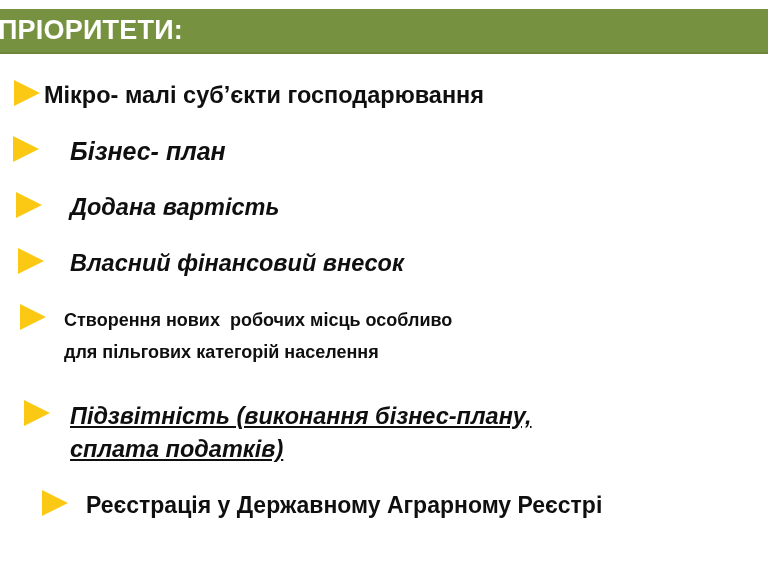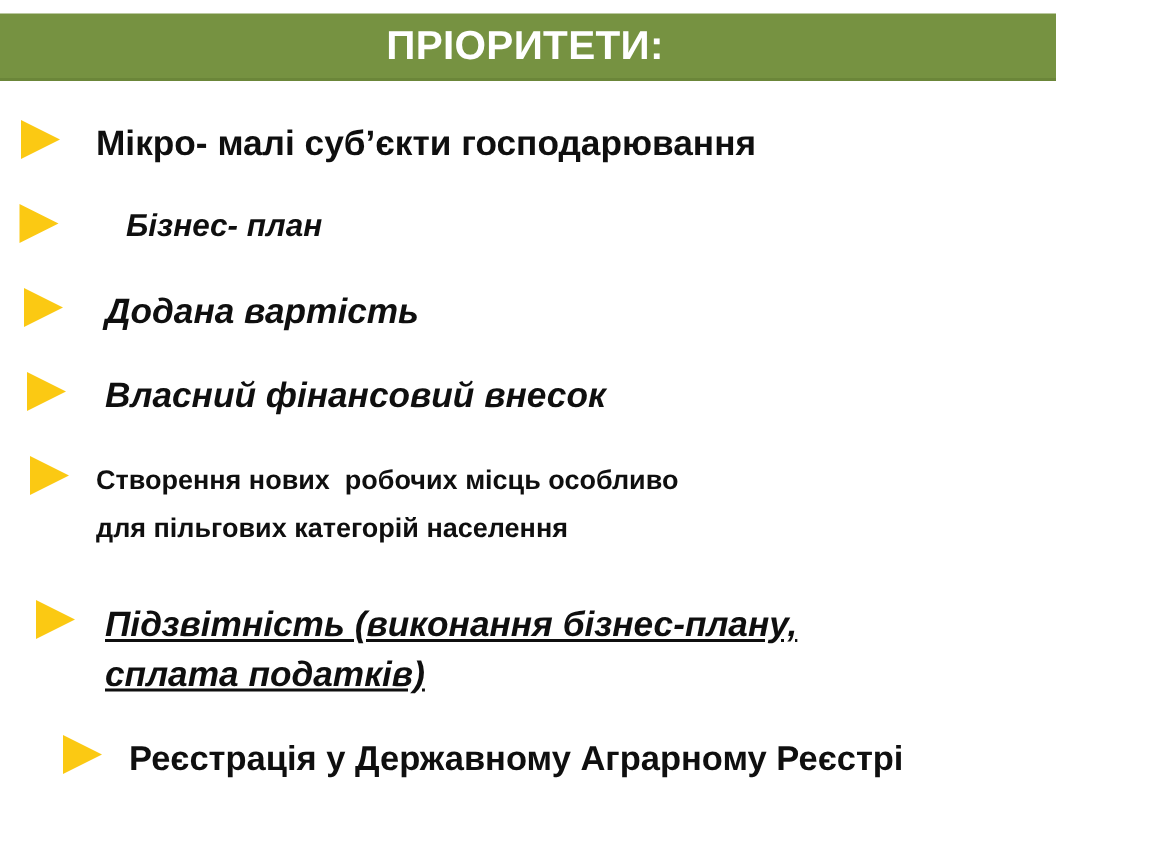--- a/index.html
+++ b/index.html
@@ -21,28 +21,28 @@
     width: 768px;
     height: 576px;
     background: #ffffff;
   }
 
   
   .title-bar {
     position: absolute;
     left: 0;
     top: 9px;
-    width: 704px;
+    width: 768px;
     height: 45px;
     background: #769241;
     border-bottom: 2px solid #6b8639;
     box-sizing: border-box;
     display: flex;
     align-items: center;
-    justify-content: center;
+    justify-content: flex-start;
   }
   .title-text {
     color: #ffffff;
     font-family: "Liberation Sans", sans-serif;
     font-weight: bold;
     font-size: 27px;
     letter-spacing: 0.2px;
     line-height: 1;
     white-space: nowrap;
     transform: translateX(-2px);
@@ -90,25 +90,25 @@
     line-height: 30px;
     white-space: pre-wrap;
   }
   .bullet-text.italic {
     font-style: italic;
   }
 
   
   .item-0 { top: 26px; }
   .item-0 .bullet-marker { margin-left: 14px; }
-  .item-0 .bullet-text   { margin-left: 20px; font-size: 23.5px; }
+  .item-0 .bullet-text   { font-size: 23.5px; }
 
   .item-1 { top: 82px; }
   .item-1 .bullet-marker { margin-left: 13px; }
-  .item-1 .bullet-text   { margin-left: 41px; font-size: 21px; }
+  .item-1 .bullet-text   { margin-left: 27px; font-size: 25px; }
 
   .item-2 { top: 138px; }
   .item-2 .bullet-marker { margin-left: 16px; }
   .item-2 .bullet-text   { margin-left: 24px; font-size: 23.5px; }
 
   .item-3 { top: 194px; }
   .item-3 .bullet-marker { margin-left: 18px; }
   .item-3 .bullet-text   { margin-left: 22px; font-size: 23.5px; }
 
   .item-4 { top: 250px; }

